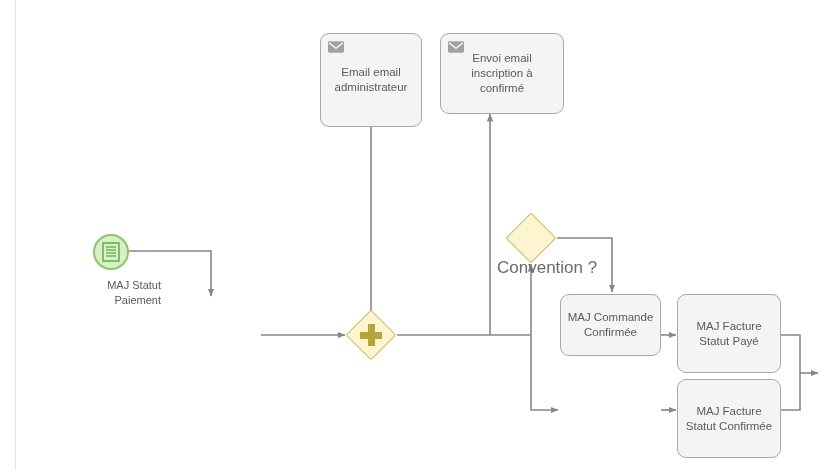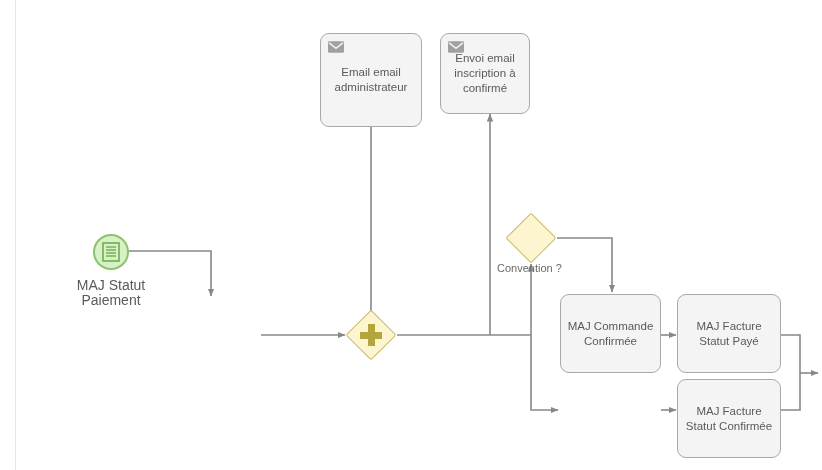--- a/index.html
+++ b/index.html
@@ -61,23 +61,23 @@
     height: 36px;
     border-radius: 50%;
     background: #d7f0c8;
     border: 2px solid #8cc46b;
     display: flex;
     align-items: center;
     justify-content: center;
   }
   .start-label {
     position: absolute;
-    text-align: center;
+    text-align: right;
     color: #5a5a5a;
-    font-size: 14px;
+    font-size: 11px;
     line-height: 15px;
     white-space: pre-line;
   }
   
   .gateway {
     position: absolute;
     box-sizing: border-box;
     background: #fdf5cf;
     border: 1px solid #c9bb68;
     transform: rotate(45deg);
@@ -88,21 +88,21 @@
     pointer-events: none;
   }
   .gw-plus .bar-h,
   .gw-plus .bar-v {
     position: absolute;
     background: #b3a63c;
   }
   .gateway-label {
     position: absolute;
     color: #6a6a6a;
-    font-size: 11px;
+    font-size: 17px;
     line-height: 14px;
     white-space: nowrap;
   }
   
   #connectors {
     position: absolute;
     left: 0;
     top: 0;
     width: 822px;
     height: 470px;
@@ -166,31 +166,31 @@
 
   <div class="task" style="left:320px; top:33px; width:102px; height:94px;">
     <svg class="env-icon" viewBox="0 0 18 13">
       <rect x="0" y="0" width="18" height="13" rx="1.5" fill="#a0a0a0"></rect>
       <path d="M1.2,1.8 L9,8 L16.8,1.8" fill="none" stroke="#f4f4f4" stroke-width="1.6"></path>
     </svg>
     <span class="label">Email email
 administrateur</span>
   </div>
 
-  <div class="task" style="left:440px; top:33px; width:90px; height:81px;">
+  <div class="task" style="left:440px; top:33px; width:124px; height:81px;">
     <svg class="env-icon" viewBox="0 0 18 13">
       <rect x="0" y="0" width="18" height="13" rx="1.5" fill="#a0a0a0"></rect>
       <path d="M1.2,1.8 L9,8 L16.8,1.8" fill="none" stroke="#f4f4f4" stroke-width="1.6"></path>
     </svg>
     <span class="label">Envoi email
 inscription à
 confirmé</span>
   </div>
 
-  <div class="task" style="left:560px; top:294px; width:101px; height:79px;">
+  <div class="task" style="left:560px; top:294px; width:101px; height:62px;">
     <span class="label">MAJ Commande
 Confirmée</span>
   </div>
 
   <div class="task" style="left:677px; top:294px; width:104px; height:79px;">
     <span class="label">MAJ Facture
 Statut Payé</span>
   </div>
 
 

